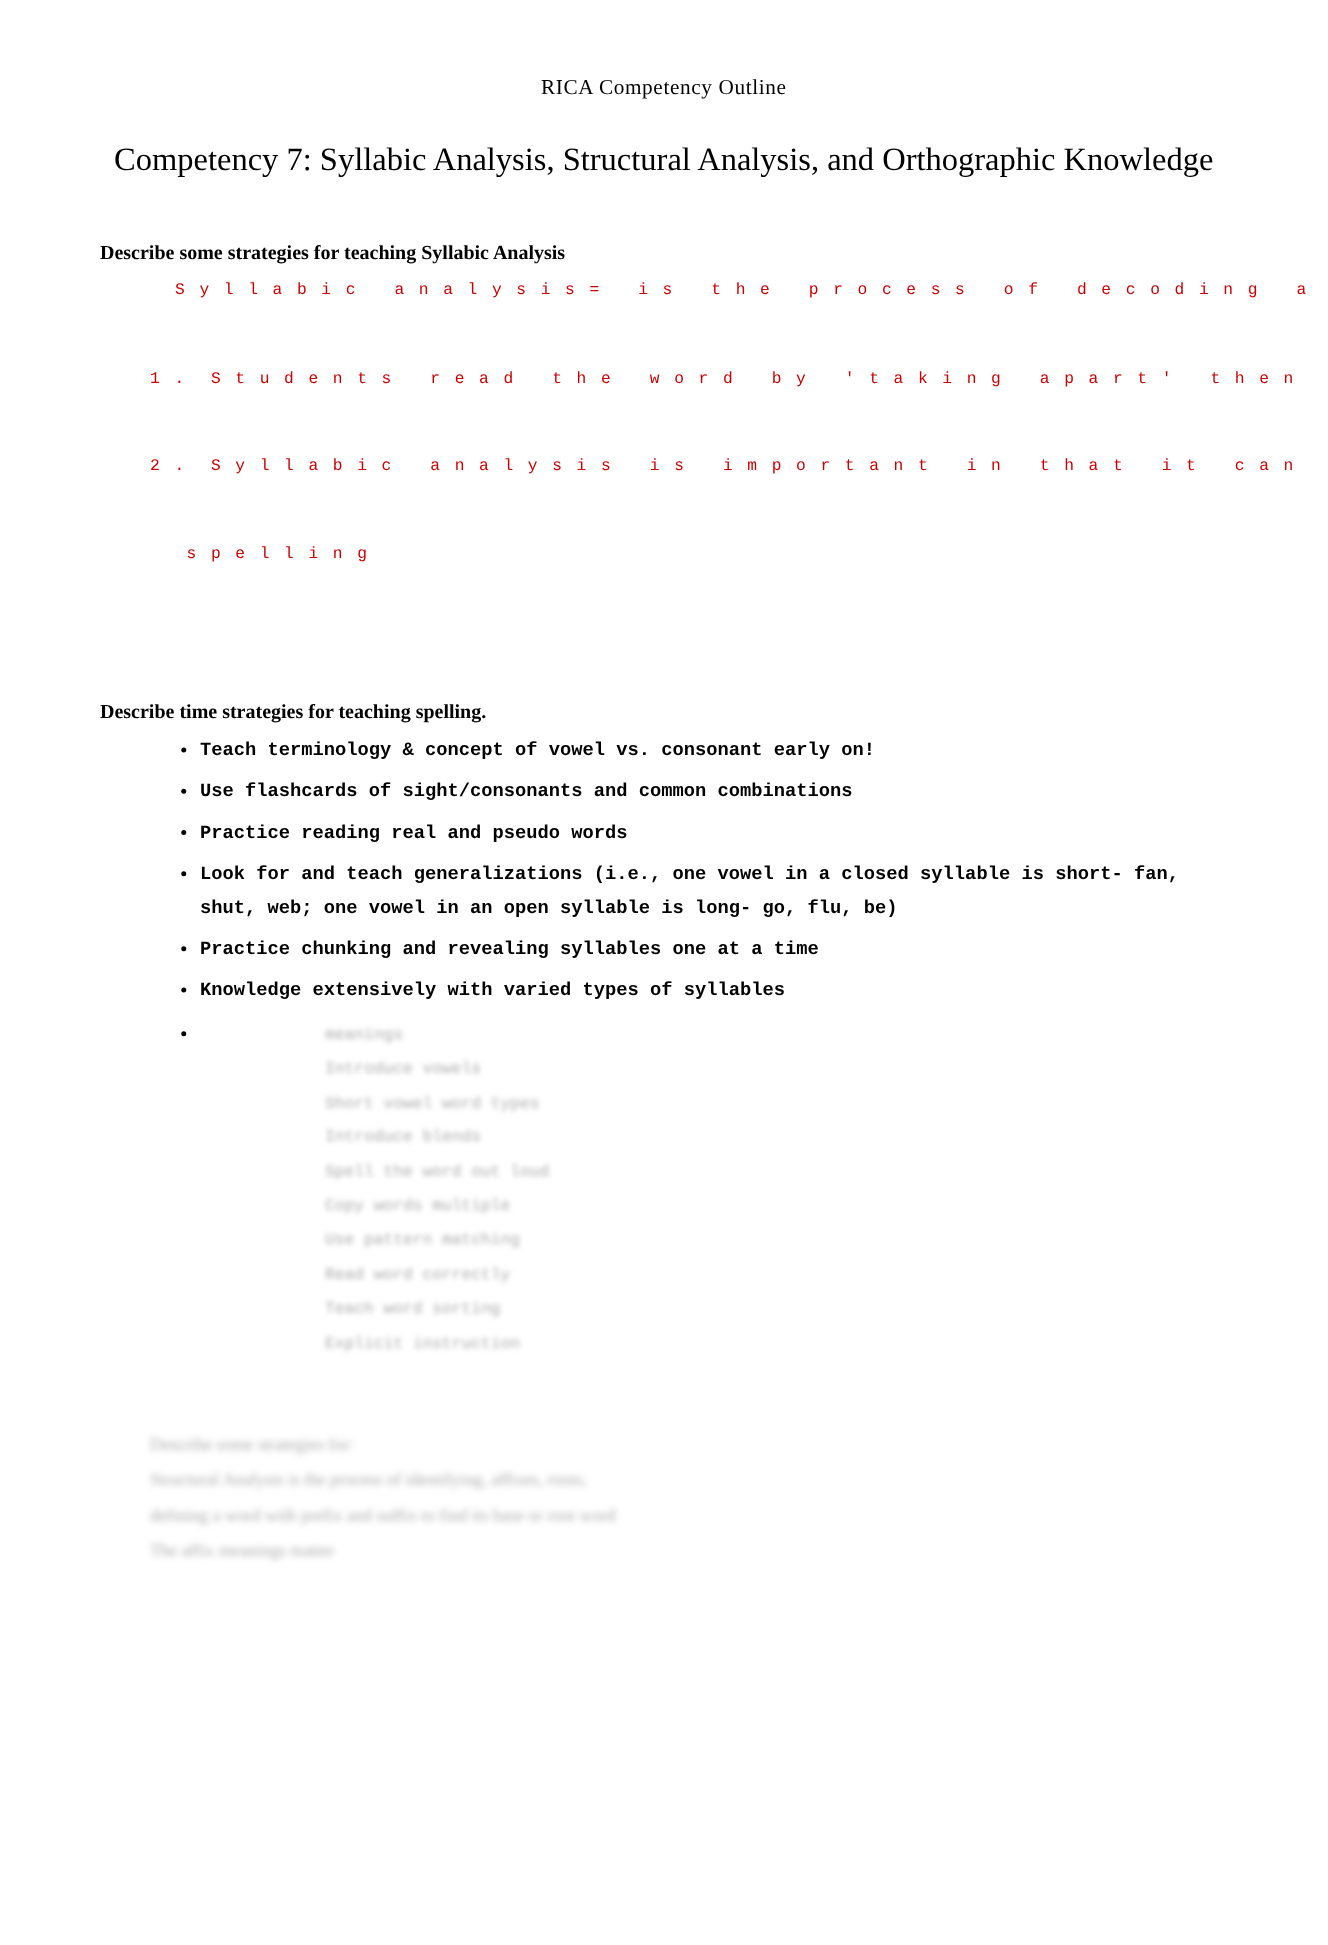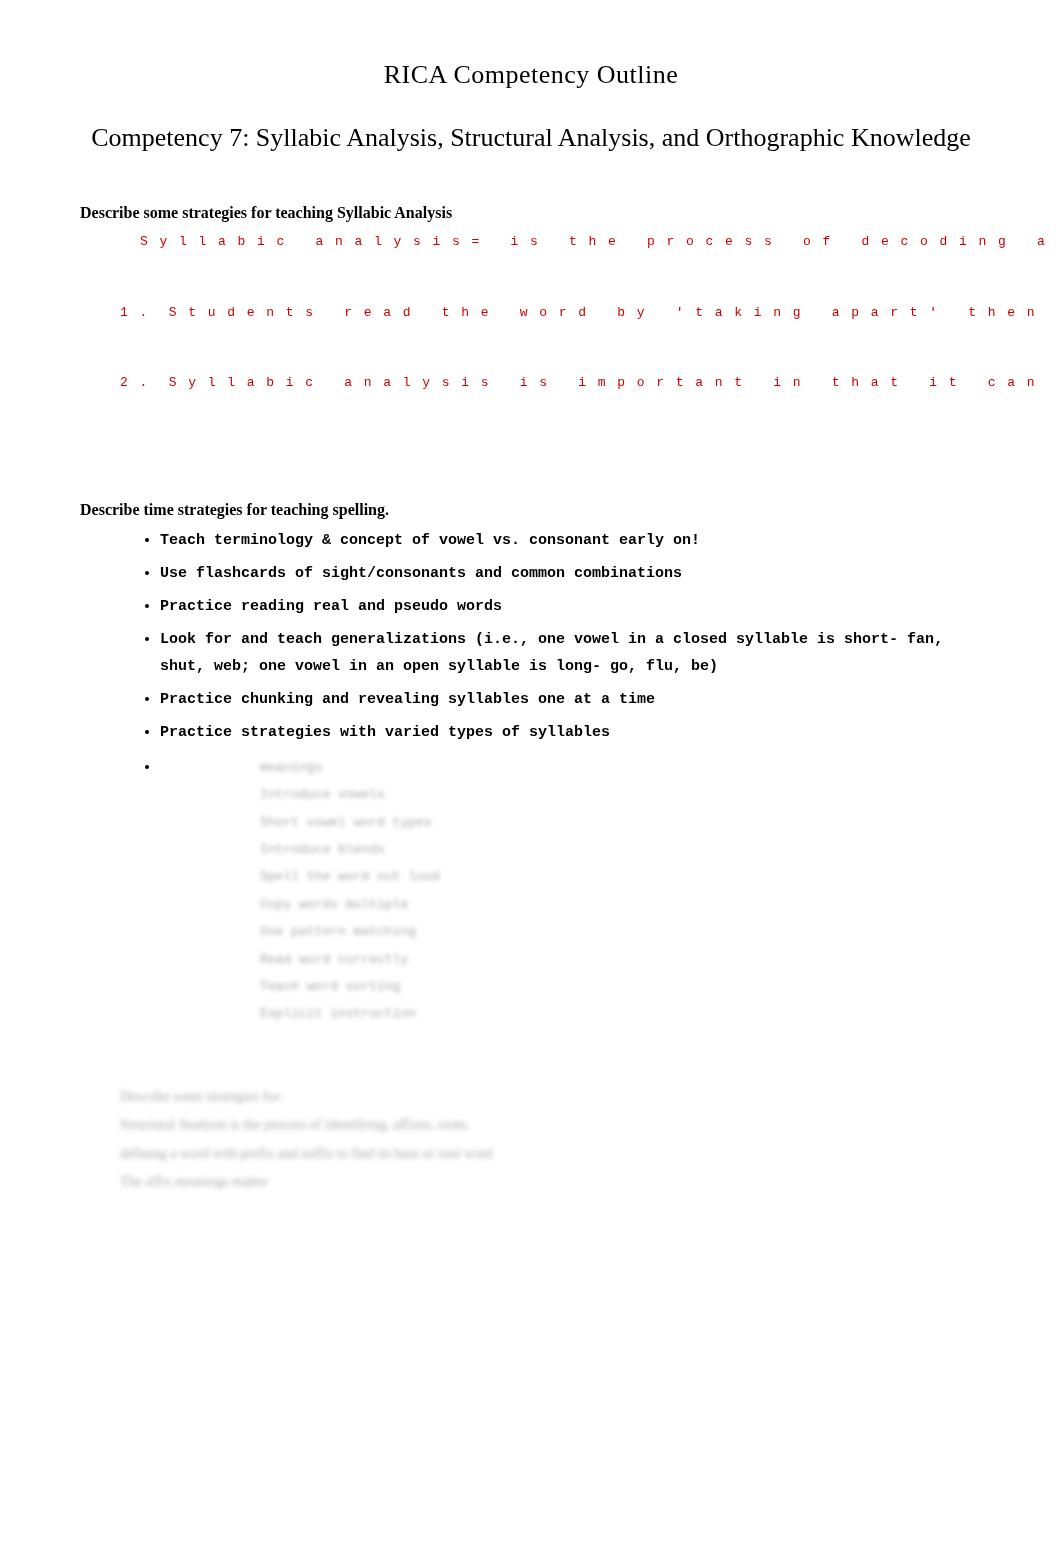--- a/index.html
+++ b/index.html
@@ -12,21 +12,21 @@
       background: #ffffff;
       font-family: Georgia, 'Times New Roman', serif;
       color: #000000;
       width: 1062px;
       min-height: 1556px;
       padding: 60px 80px;
     }
 
     .page-title {
       text-align: center;
-      font-size: 26px;
+      font-size: 17px;
       font-weight: normal;
       margin-bottom: 30px;
       letter-spacing: 0.5px;
     }
 
     .competency-title {
       text-align: center;
       font-size: 26px;
       font-weight: normal;
       margin-bottom: 24px;
@@ -117,33 +117,34 @@
   <h1 class="page-title">RICA Competency Outline</h1>
 
   <h2 class="competency-title">Competency 7: Syllabic Analysis, Structural Analysis, and Orthographic Knowledge</h2>
 
   <div class="section">
     <p class="section-heading">Describe some strategies for teaching Syllabic Analysis</p>
     <div class="monospace-block">S y l l a b i c   a n a l y s i s =   i s   t h e   p r o c e s s   o f   d e c o d i n g   a   m u l t i</div>
     <div class="numbered-list">
       <div>1 .  S t u d e n t s   r e a d   t h e   w o r d   b y   ' t a k i n g   a p a r t '   t h e n   ' p u t t i n</div>
       <div>2 .  S y l l a b i c   a n a l y s i s   i s   i m p o r t a n t   i n   t h a t   i t   c a n   a i d   i n</div>
+      <div>   s p e l l i n g</div>
     </div>
   </div>
 
   <div class="spelling-section section">
     <p class="section-heading">Describe time strategies for teaching spelling.</p>
 
     <ul class="bullet-list">
       <li><strong>Teach terminology &amp; concept of vowel vs. consonant early on!</strong></li>
       <li><strong>Use flashcards of sight/consonants and common combinations</strong></li>
       <li><strong>Practice reading real and pseudo words</strong></li>
       <li><strong>Look for and teach generalizations (i.e., one vowel in a closed syllable is short- fan, shut, web; one vowel in an open syllable is long- go, flu, be)</strong></li>
       <li><strong>Practice chunking and revealing syllables one at a time</strong></li>
-      <li><strong>Practice strategies with varied types of syllables</strong></li>
+      <li><strong>Knowledge extensively with varied types of syllables</strong></li>
       <li>
         <ul class="blurred-sub-list">
           <li>meanings</li>
           <li>Introduce vowels</li>
           <li>Short vowel word types</li>
           <li>Introduce blends</li>
           <li>Spell the word out loud</li>
           <li>Copy words multiple</li>
           <li>Use pattern matching</li>
           <li>Read word correctly</li>

